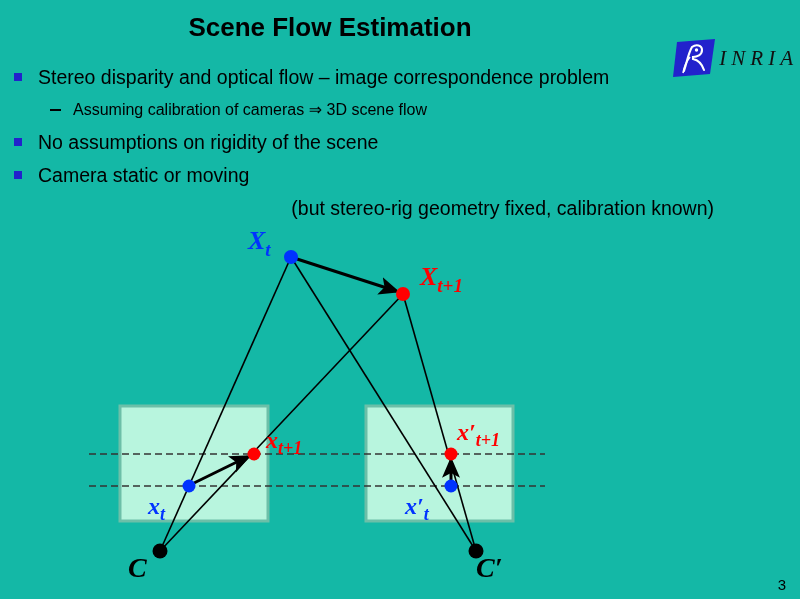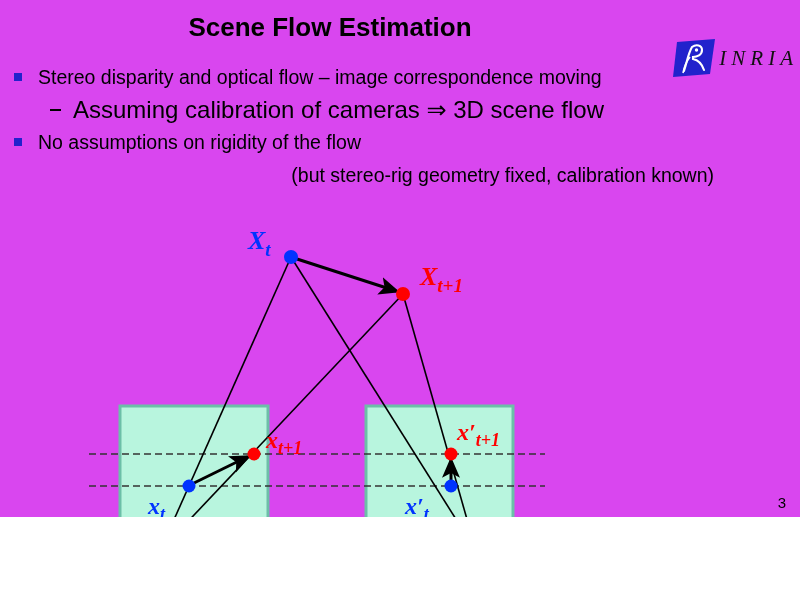--- a/index.html
+++ b/index.html
@@ -6,22 +6,22 @@
     margin: 0;
     padding: 0;
     background: #ffffff;
   }
   body {
     font-family: "Liberation Sans", sans-serif;
   }
   #slide {
     position: relative;
     width: 800px;
-    height: 517px;
-    background: #d946ef;
+    height: 599px;
+    background: #14b8a6;
     overflow: hidden;
   }
 
   
   #slide-title {
     position: absolute;
     left: 0;
     top: 12px;
     width: 660px;
     text-align: center;
@@ -67,21 +67,21 @@
     align-items: flex-start;
     font-family: "Liberation Sans", sans-serif;
     color: #000000;
   }
   .bullet-l1 {
     font-size: 19.5px;
     line-height: 31px;
     margin-bottom: 2px;
   }
   .bullet-l2 {
-    font-size: 24px;
+    font-size: 16px;
     line-height: 30px;
     padding-left: 36px;
     margin-bottom: 2px;
   }
   .marker-square {
     width: 8px;
     height: 8px;
     background: #2222cc;
     margin-top: 11px;
     margin-right: 16px;
@@ -140,33 +140,37 @@
       <circle cx="25.5" cy="12" r="1.7" fill="#ffffff"></circle>
       <path d="M19,19 C15,24 13,29 12,35" fill="none" stroke="#ffffff" stroke-width="1.6"></path>
     </svg>
     <div id="inria-wordmark">INRIA</div>
   </div>
 
   <div id="bullets">
 
     <div class="bullet-row bullet-l1">
       <span class="marker-square"></span>
-      <span class="bullet-text">Stereo disparity and optical flow – image correspondence moving</span>
+      <span class="bullet-text">Stereo disparity and optical flow – image correspondence problem</span>
     </div>
 
     <div class="bullet-row bullet-l2">
       <span class="marker-dash"></span>
       <span class="bullet-text">Assuming calibration of cameras ⇒ 3D scene flow</span>
     </div>
 
     <div class="bullet-row bullet-l1">
       <span class="marker-square"></span>
-      <span class="bullet-text">No assumptions on rigidity of the flow</span>
-    </div>
-
+      <span class="bullet-text">No assumptions on rigidity of the scene</span>
+    </div>
+
+    <div class="bullet-row bullet-l1">
+      <span class="marker-square"></span>
+      <span class="bullet-text">Camera static or moving</span>
+    </div>
 
     <div class="bullet-cont">(but stereo-rig geometry fixed, calibration known)</div>
   </div>
 
   <div id="figure">
     <svg width="800" height="355" viewBox="0 0 800 355">
 
       <defs>
         <marker id="arrowhead" markerWidth="7" markerHeight="7" refX="5.6" refY="3" orient="auto">
           <path d="M0,0 L7,3 L0,6 L1.6,3 z" fill="#000000"></path>

